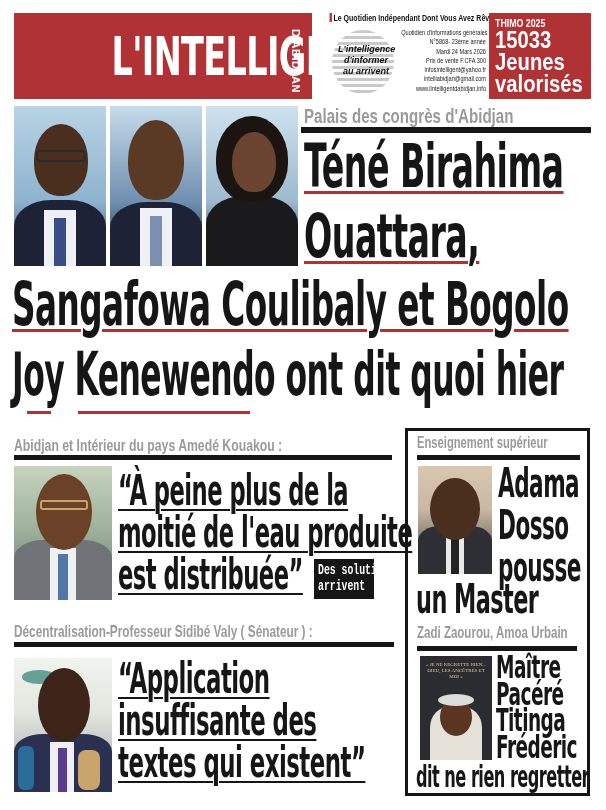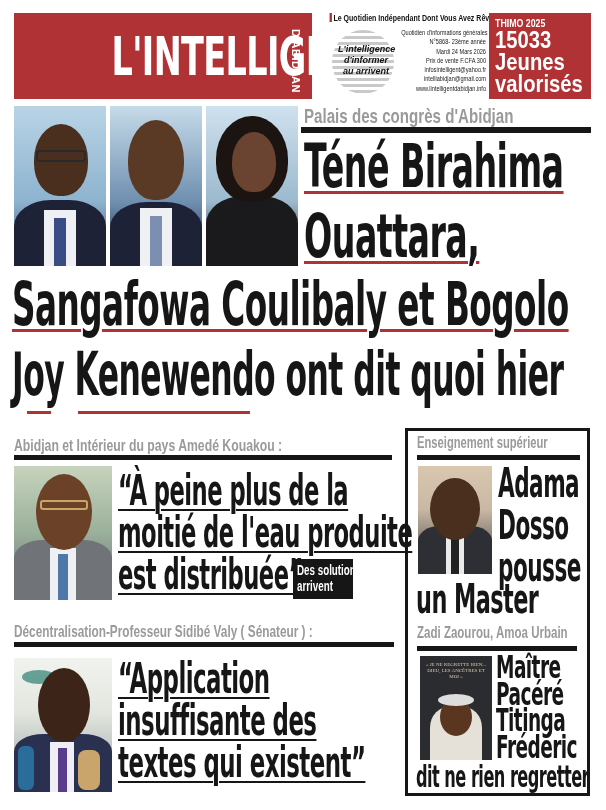--- a/index.html
+++ b/index.html
@@ -136,21 +136,21 @@
 <a class="headline" style="left:118px;top:466px;font-size:42px;line-height:50px;transform:scaleX(0.54);">
   <span class="u-black">“À peine plus de la</span>
 </a>
 <a class="headline" style="left:118px;top:508px;font-size:42px;line-height:50px;transform:scaleX(0.54);">
   <span class="u-black">moitié de l'eau produite</span>
 </a>
 <a class="headline" style="left:118px;top:550px;font-size:42px;line-height:50px;transform:scaleX(0.54);">
   <span class="u-black">est distribuée”</span>
 </a>
 
-<div class="blackbox" style="left:293px;top:559px;width:60px;height:40px;">
+<div class="blackbox" style="left:314px;top:559px;width:60px;height:40px;font-family:Liberation Mono, monospace;">
   <div style="position:absolute;left:4px;top:3px;font-size:14px;line-height:16px;transform:scaleX(0.7);transform-origin:left top;white-space:nowrap;">
     <div>Des solutions</div>
     <div>arrivent</div>
   </div>
 </div>
 
 <span class="kick" style="left:14px;top:622px;font-size:17px;transform:scaleX(0.695);">Décentralisation-Professeur Sidibé Valy ( Sénateur ) :</span>
 <div class="rule" style="left:14px;top:642px;width:380px;height:5px;"></div>
 
 <div class="small-photo" style="left:14px;top:658px;width:98px;height:134px;background:linear-gradient(180deg,#f1f3ee 0%,#e3e7df 40%,#9aa0a8 100%);">

